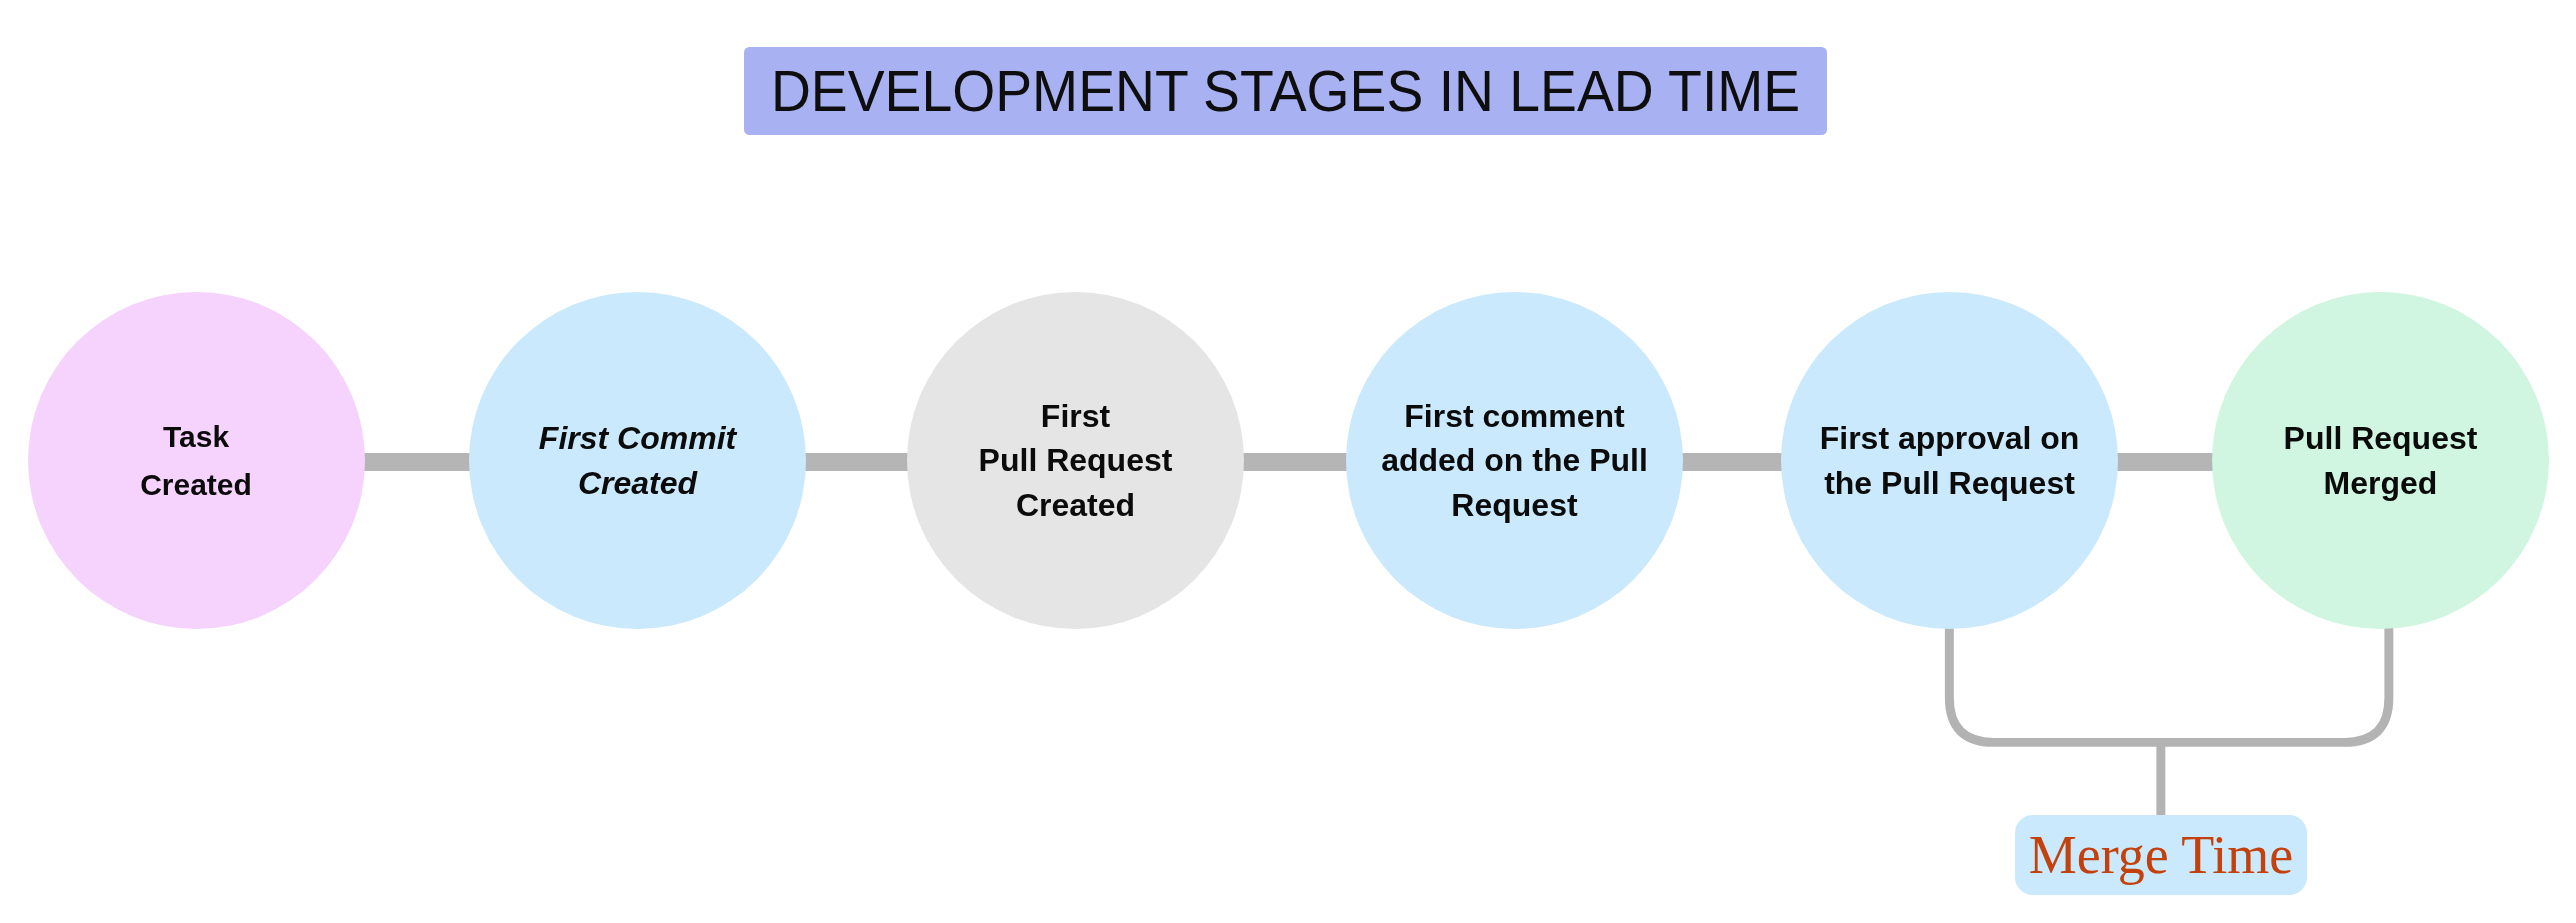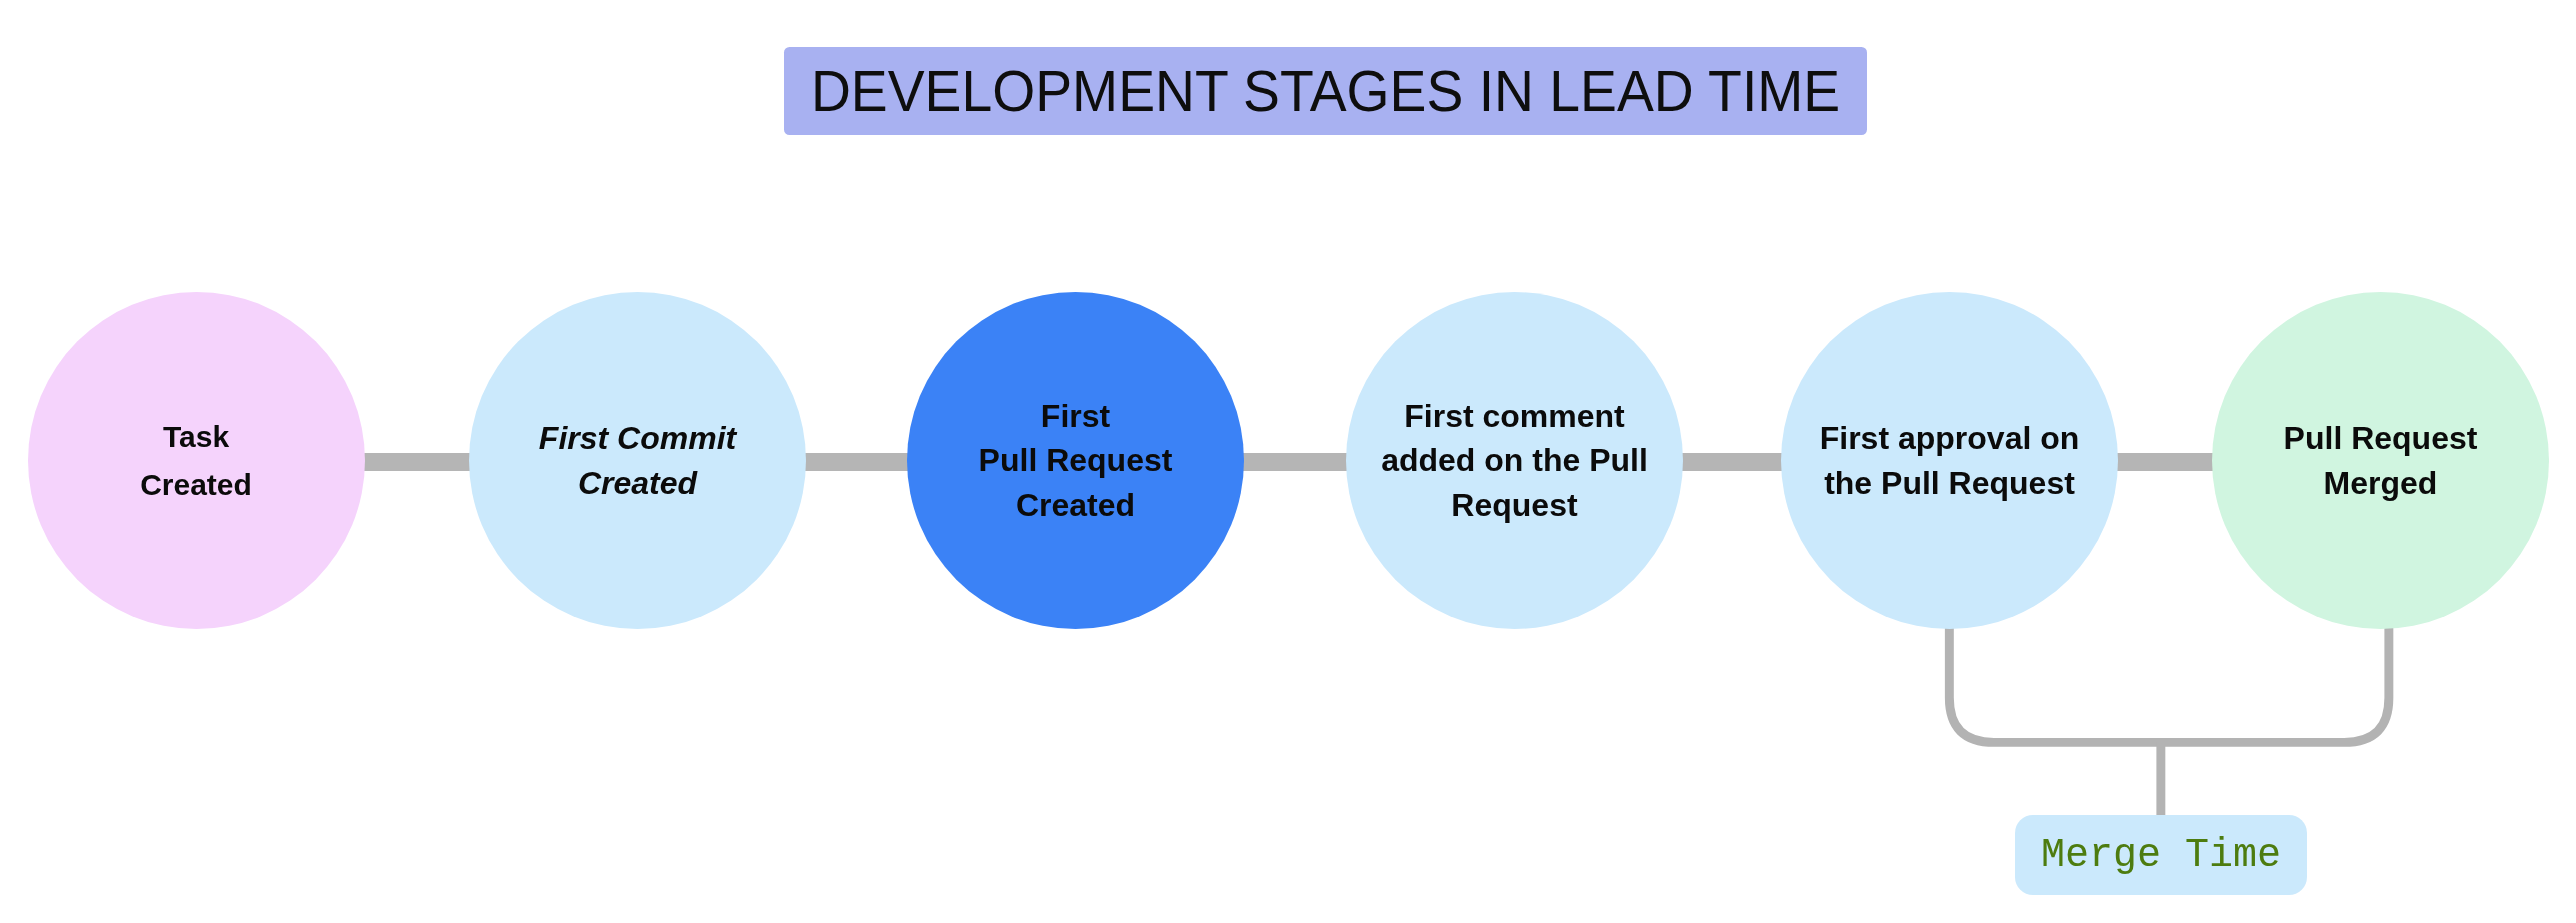--- a/index.html
+++ b/index.html
@@ -21,21 +21,20 @@
     position: absolute;
     left: 744px;
     top: 47px;
     width: 1083px;
     height: 88px;
     background: #a8b1f1;
     border-radius: 5.5px;
     display: flex;
     align-items: center;
     justify-content: center;
-    margin-left: 40px;
   }
   .title-bar .title-text {
     font-size: 57px;
     font-weight: 400;
     color: #0e0e0e;
     letter-spacing: 0px;
     white-space: nowrap;
     transform: scaleX(0.97);
   }
 
@@ -96,23 +95,23 @@
     top: 815px;
     width: 292px;
     height: 80px;
     border-radius: 18px;
     display: flex;
     align-items: center;
     justify-content: center;
     z-index: 2;
   }
   .merge-box .merge-text {
-    font-family: Liberation Mono, monospace;
-    font-size: 40px;
-    color: #4d7c0f;
+    font-family: Liberation Serif, serif;
+    font-size: 54px;
+    color: #c2410c;
     white-space: nowrap;
   }
 </style>
 </head>
 <body>
 
 <div class="canvas">
 
   <div class="title-bar" style="background: rgb(168, 177, 241);">
     <span class="title-text">DEVELOPMENT STAGES IN LEAD TIME</span>
@@ -124,21 +123,21 @@
     <path d="M 2838 905 L 2838 1016 Q 2838 1081 2903 1081 L 3413 1081 Q 3478 1081 3478 1016 L 3478 905" style="stroke: rgb(179, 179, 179);"></path>
     <path d="M 3146 1081 L 3146 1188" style="stroke: rgb(179, 179, 179);"></path>
   </svg>
 
   <div class="stage stage-1" style="background: rgb(245, 211, 252);">Task
 Created</div>
 
   <div class="stage stage-2" style="background: rgb(203, 233, 252);">First Commit
 Created</div>
 
-  <div class="stage stage-3" style="background: #3b82f6;">First
+  <div class="stage stage-3" style="background: #e5e5e5;">First
 Pull Request
 Created</div>
 
   <div class="stage stage-5" style="background: rgb(203, 233, 252);">First approval on
 the Pull Request</div>
 
   <div class="stage stage-4" style="background: rgb(203, 233, 252);">First comment
 added on the Pull
 Request</div>
 

